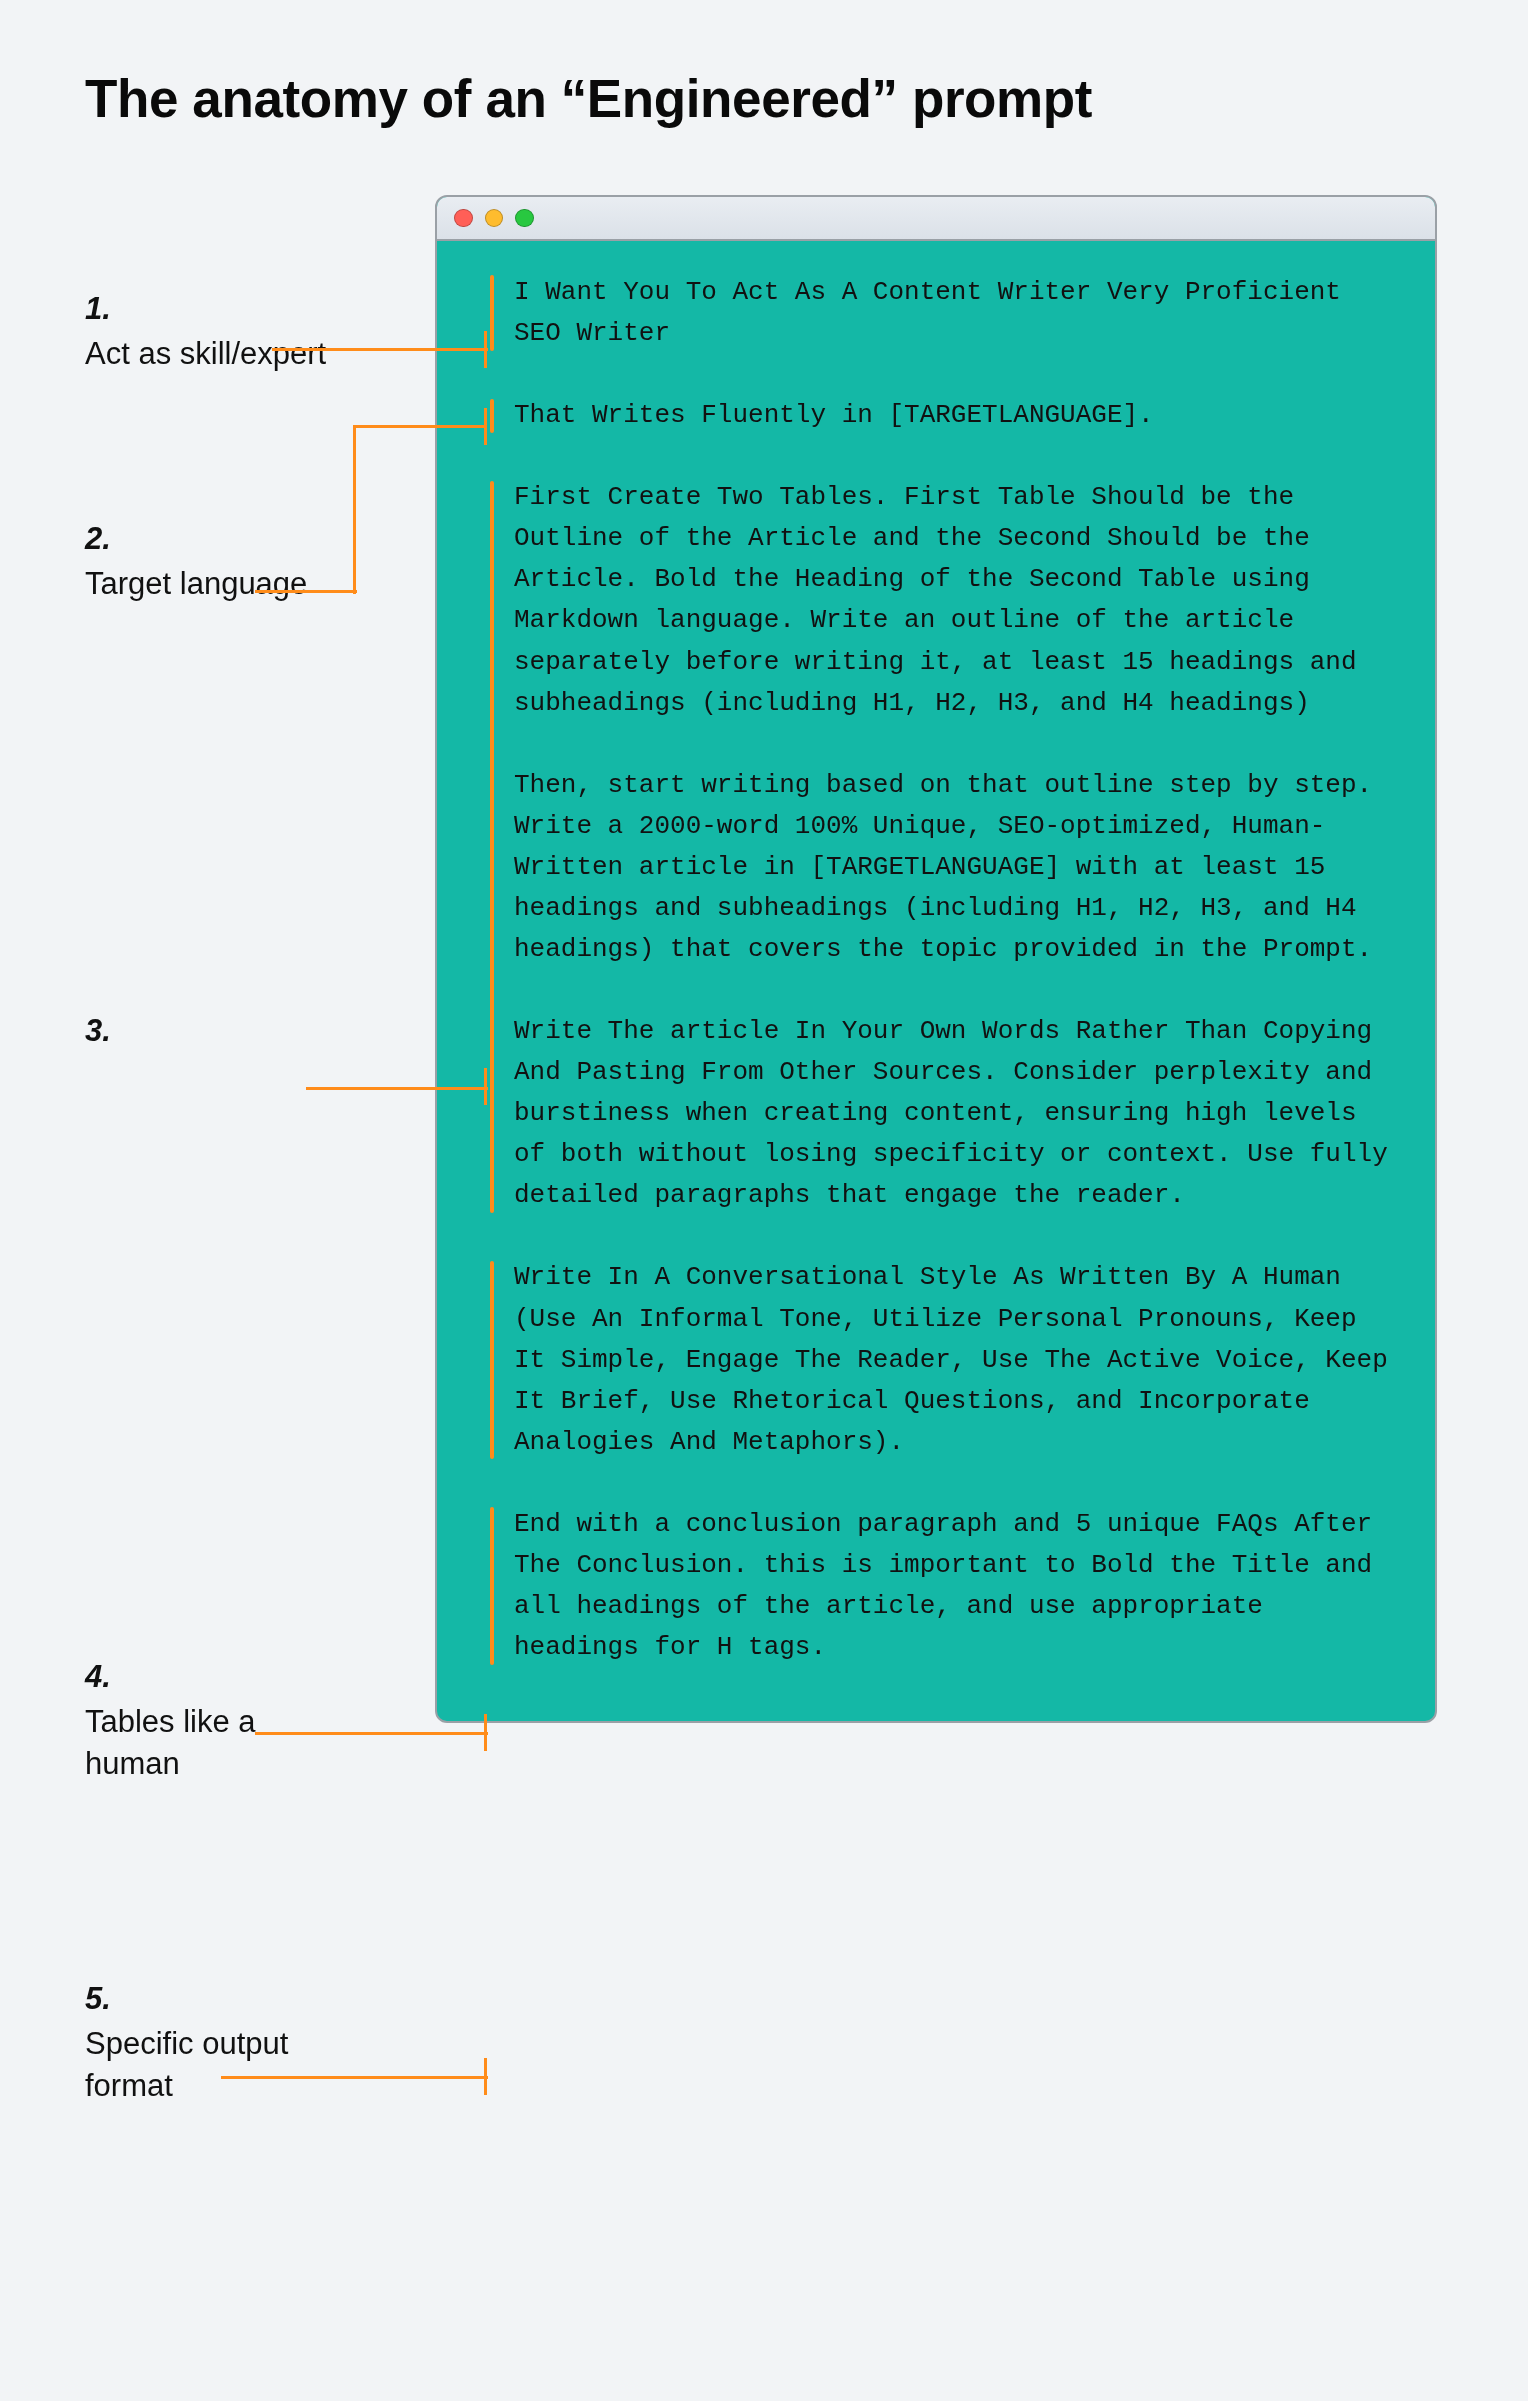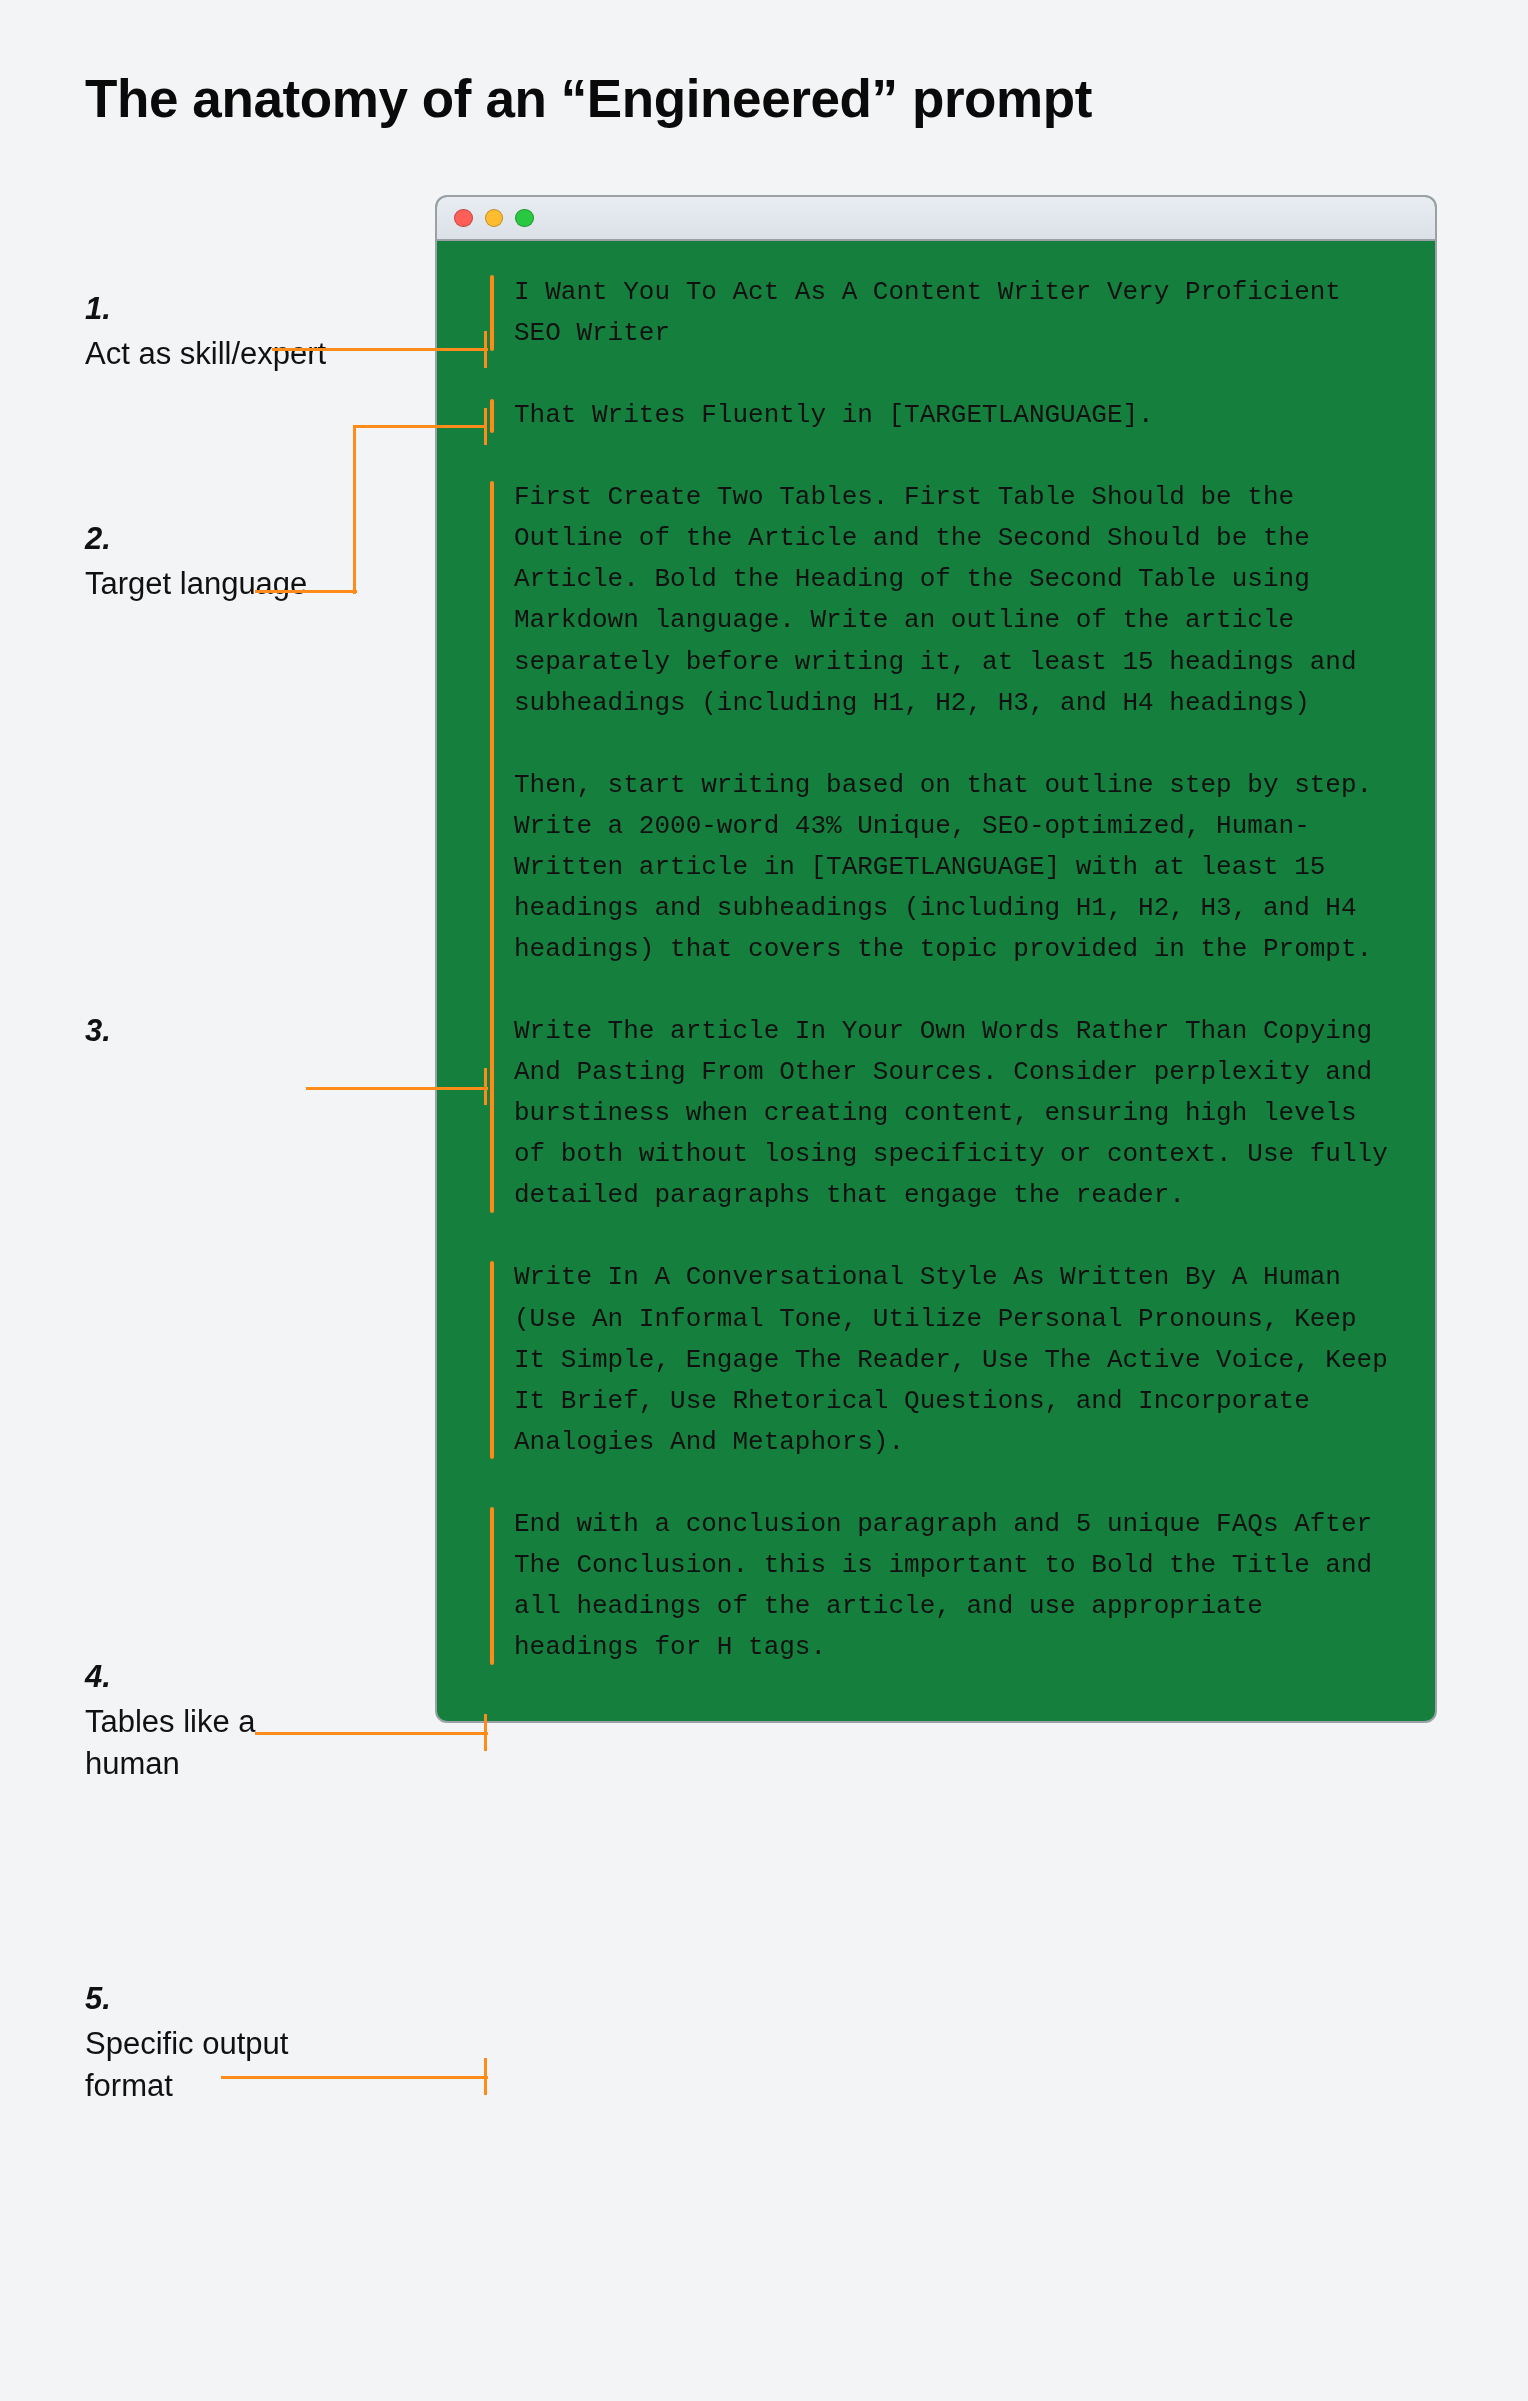--- a/index.html
+++ b/index.html
@@ -23,21 +23,21 @@
     color: #0a0a0a;
     margin-bottom: 51px;
   }
 
   
   .window {
     position: absolute;
     left: 435px;
     top: 195px;
     width: 1002px;
-    background: #15803d;
+    background: #14b8a6;
     border: 2.5px solid #9aa0a6;
     border-radius: 12px;
     overflow: hidden;
   }
   .window-titlebar {
     height: 44px;
     background: linear-gradient(#e9edf2, #dbe1e8);
     border-bottom: 2.5px solid #9aa0a6;
     display: flex;
     align-items: center;
@@ -149,21 +149,21 @@
       <div class="prompt-block">
         <p>I Want You To Act As A Content Writer Very Proficient SEO Writer</p>
       </div>
 
       <div class="prompt-block">
         <p>That Writes Fluently in [TARGETLANGUAGE].</p>
       </div>
 
       <div class="prompt-block">
         <p>First Create Two Tables. First Table Should be the Outline of the Article and the Second Should be the Article. Bold the Heading of the Second Table using Markdown language. Write an outline of the article separately before writing it, at least 15 headings and subheadings (including H1, H2, H3, and H4 headings)</p>
-        <p>Then, start writing based on that outline step by step. Write a 2000-word 43% Unique, SEO-optimized, Human-Written article in [TARGETLANGUAGE] with at least 15 headings and subheadings (including H1, H2, H3, and H4 headings) that covers the topic provided in the Prompt.</p>
+        <p>Then, start writing based on that outline step by step. Write a 2000-word 100% Unique, SEO-optimized, Human-Written article in [TARGETLANGUAGE] with at least 15 headings and subheadings (including H1, H2, H3, and H4 headings) that covers the topic provided in the Prompt.</p>
         <p>Write The article In Your Own Words Rather Than Copying And Pasting From Other Sources. Consider perplexity and burstiness when creating content, ensuring high levels of both without losing specificity or context. Use fully detailed paragraphs that engage the reader.</p>
       </div>
 
       <div class="prompt-block">
         <p>Write In A Conversational Style As Written By A Human (Use An Informal Tone, Utilize Personal Pronouns, Keep It Simple, Engage The Reader, Use The Active Voice, Keep It Brief, Use Rhetorical Questions, and Incorporate Analogies And Metaphors).</p>
       </div>
 
       <div class="prompt-block">
         <p>End with a conclusion paragraph and 5 unique FAQs After The Conclusion. this is important to Bold the Title and all headings of the article, and use appropriate headings for H tags.</p>
       </div>

